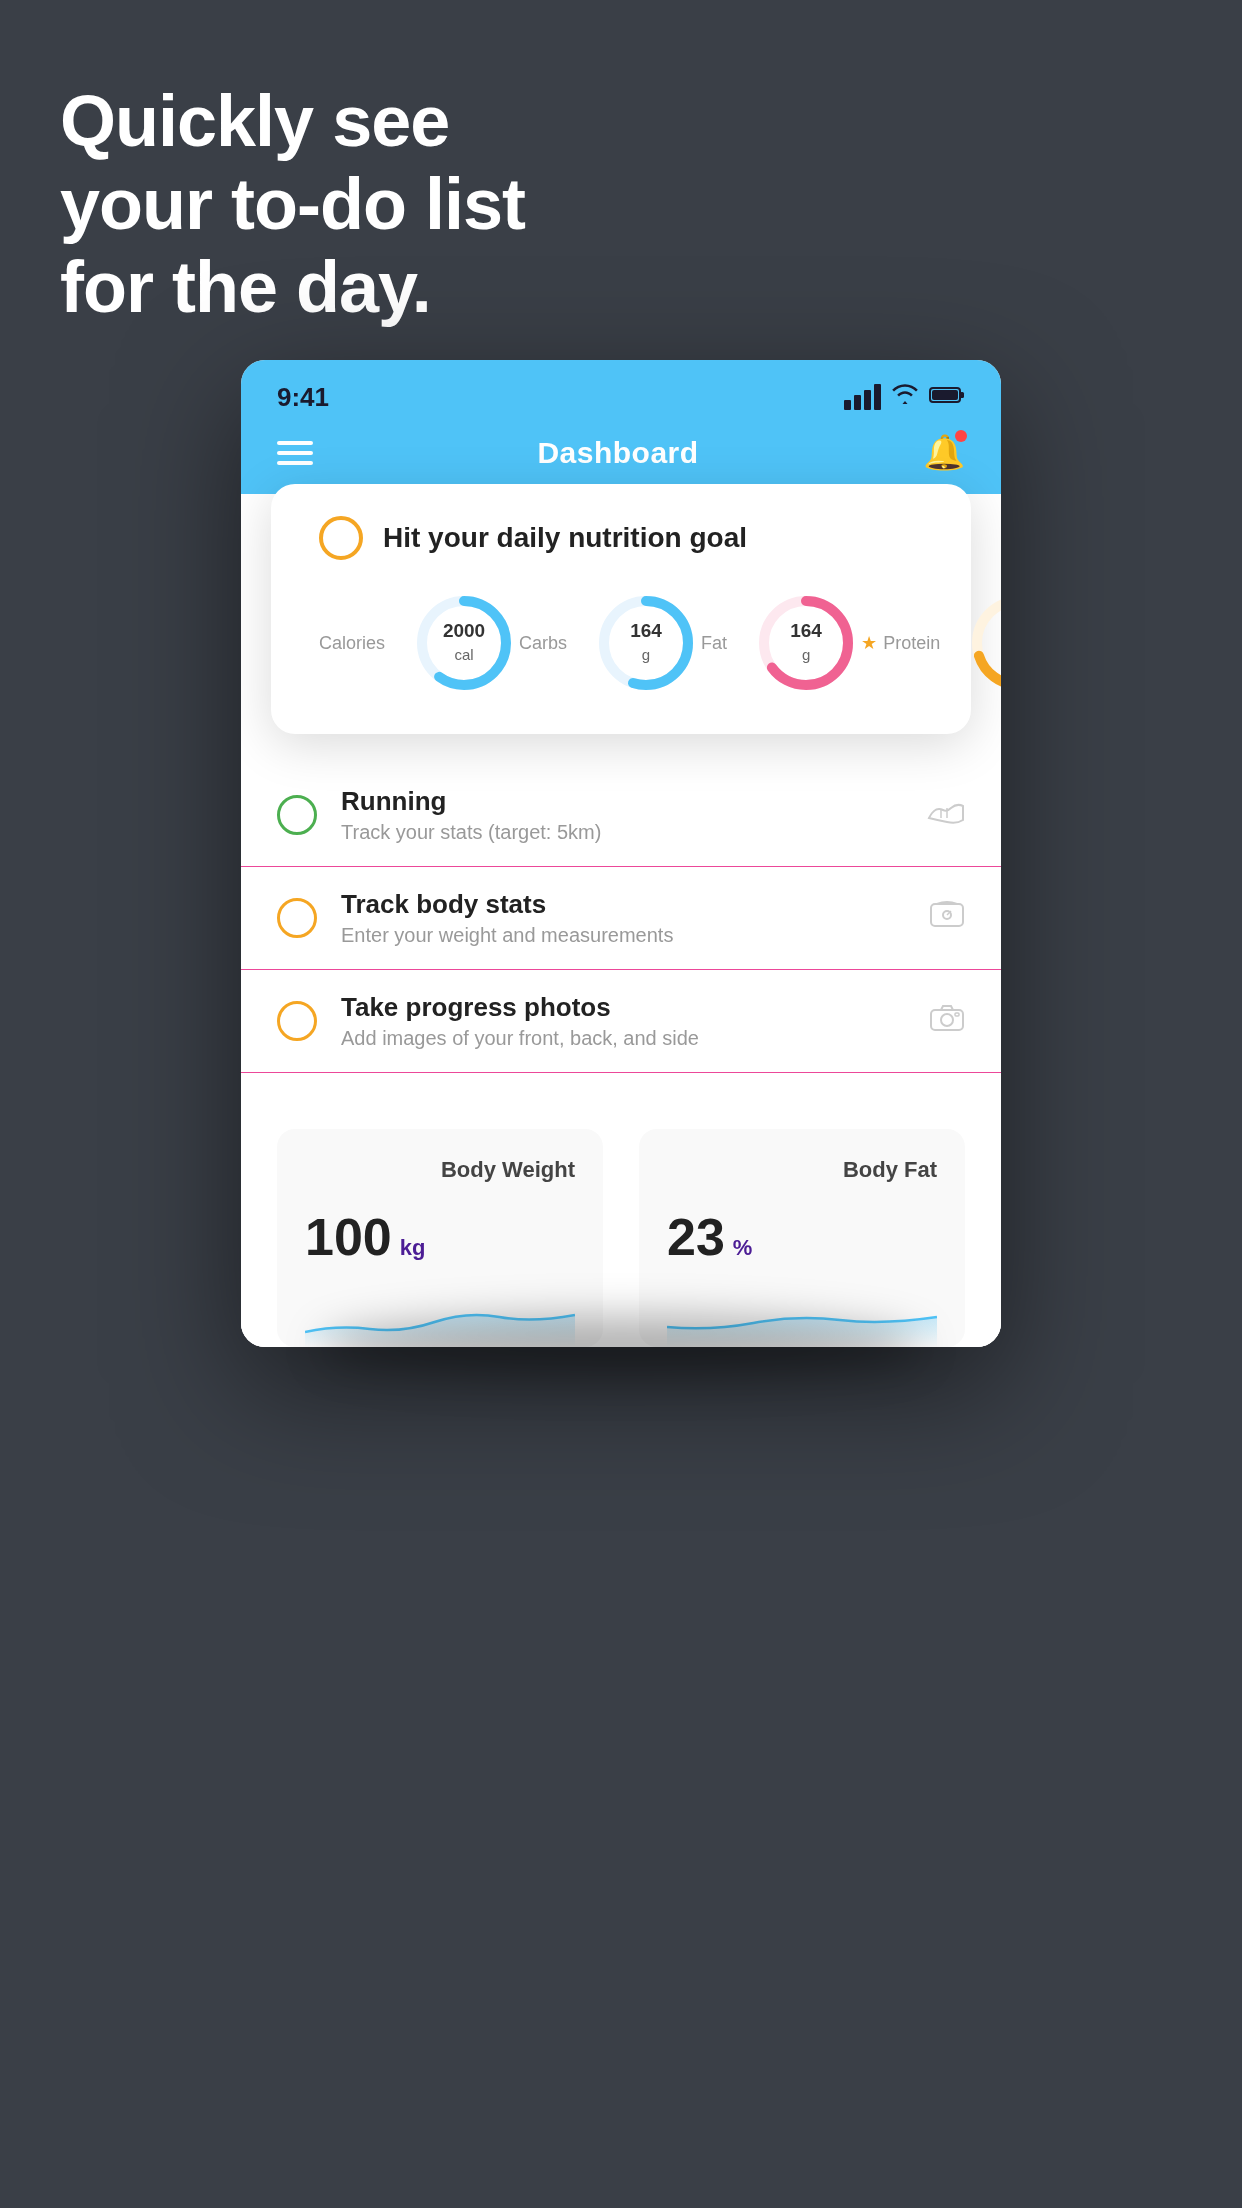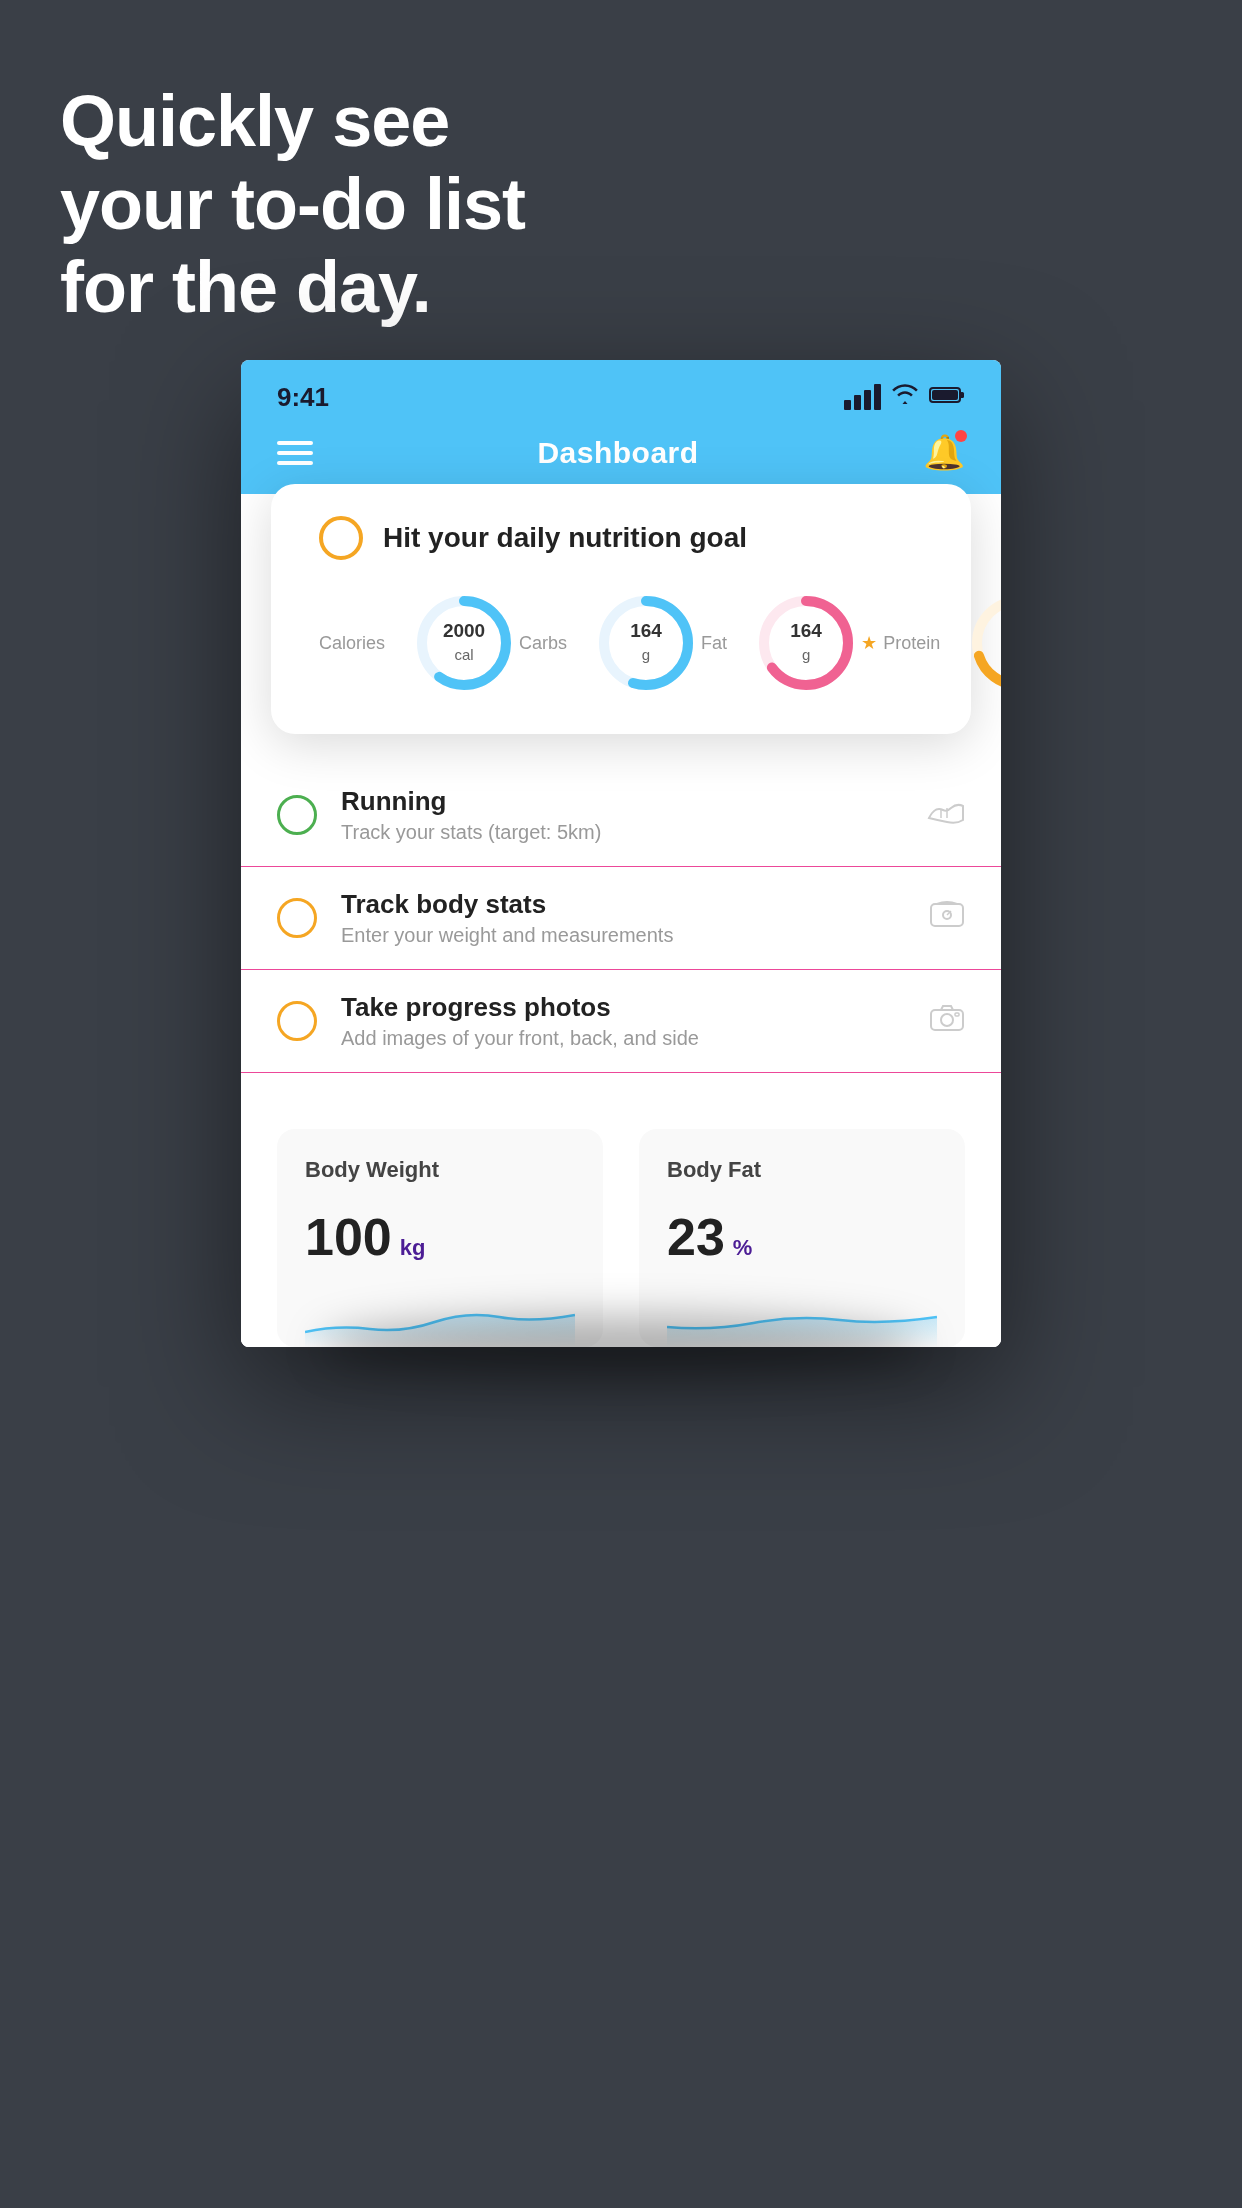--- a/index.html
+++ b/index.html
@@ -30,21 +30,21 @@
       top: 360px;
       left: 50%;
       transform: translateX(-50%);
       width: 900px;
     }
 
     .phone {
       width: 760px;
       margin: 0 auto;
       background: #f0f0f0;
-      border-radius: 8px;
+      border-radius: 24px;
       overflow: hidden;
       box-shadow: 0 40px 120px rgba(0,0,0,0.5);
       position: relative;
     }
 
     
     .status-bar {
       background: #4fc3f7;
       padding: 14px 36px 0;
       display: flex;
@@ -302,20 +302,21 @@
       font-size: 22px;
       font-weight: 800;
       letter-spacing: 2px;
       color: #222;
       margin-bottom: 24px;
     }
 
     .progress-cards {
       display: flex;
       gap: 36px;
+      text-align: right;
     }
 
     .progress-card {
       flex: 1;
       background: #f9f9f9;
       border-radius: 18px;
       padding: 28px 28px 0;
       overflow: hidden;
     }
 

